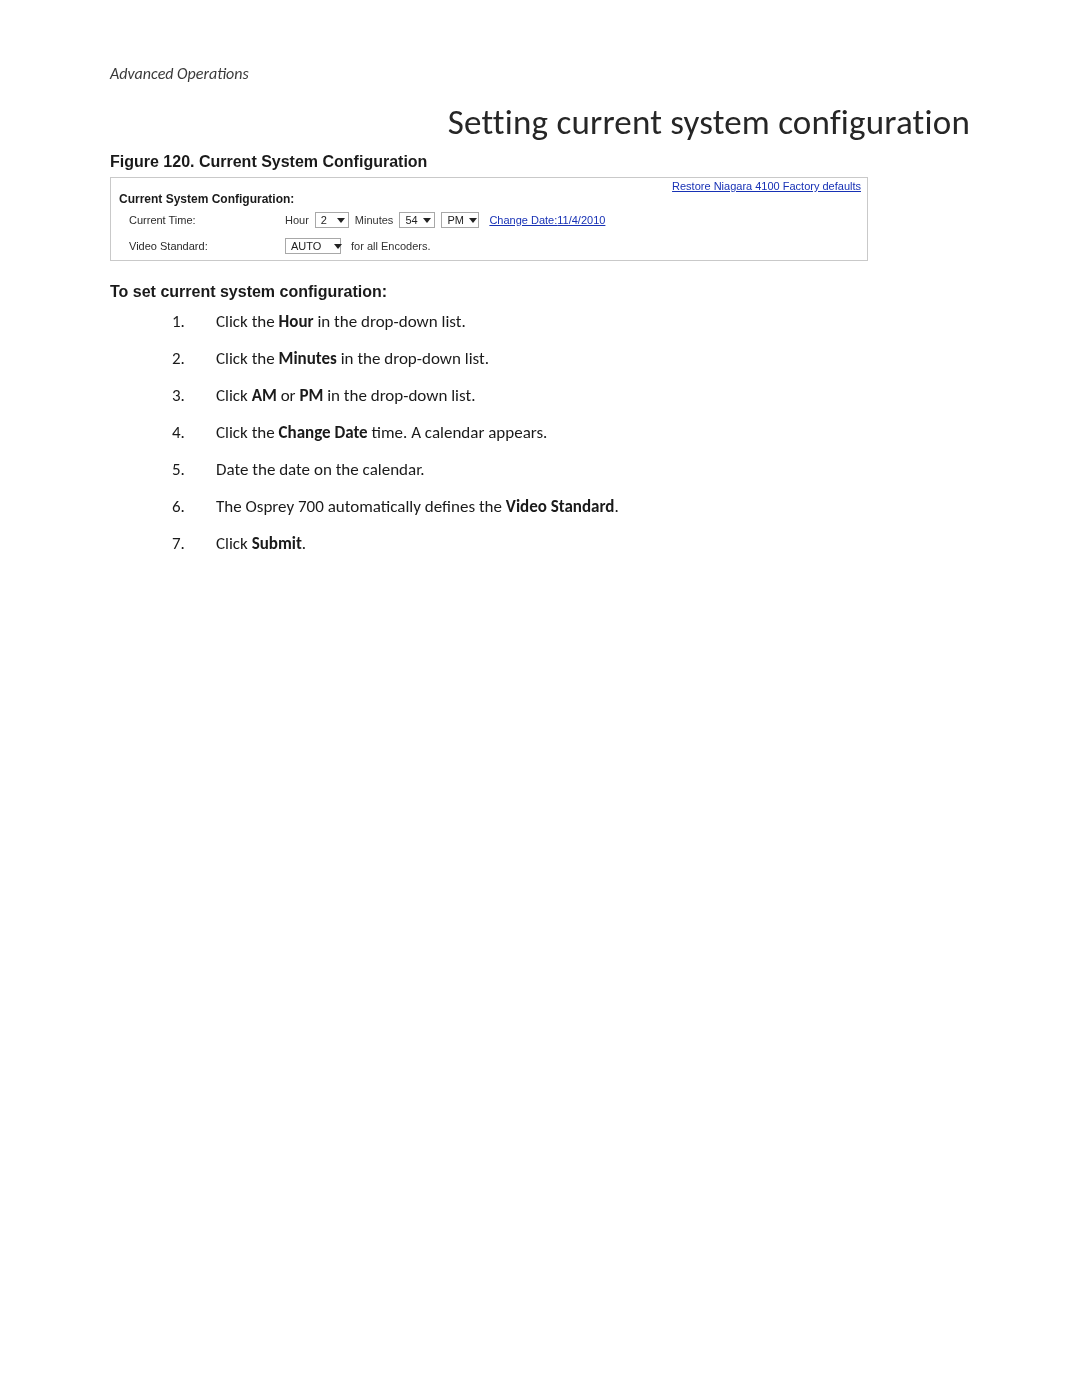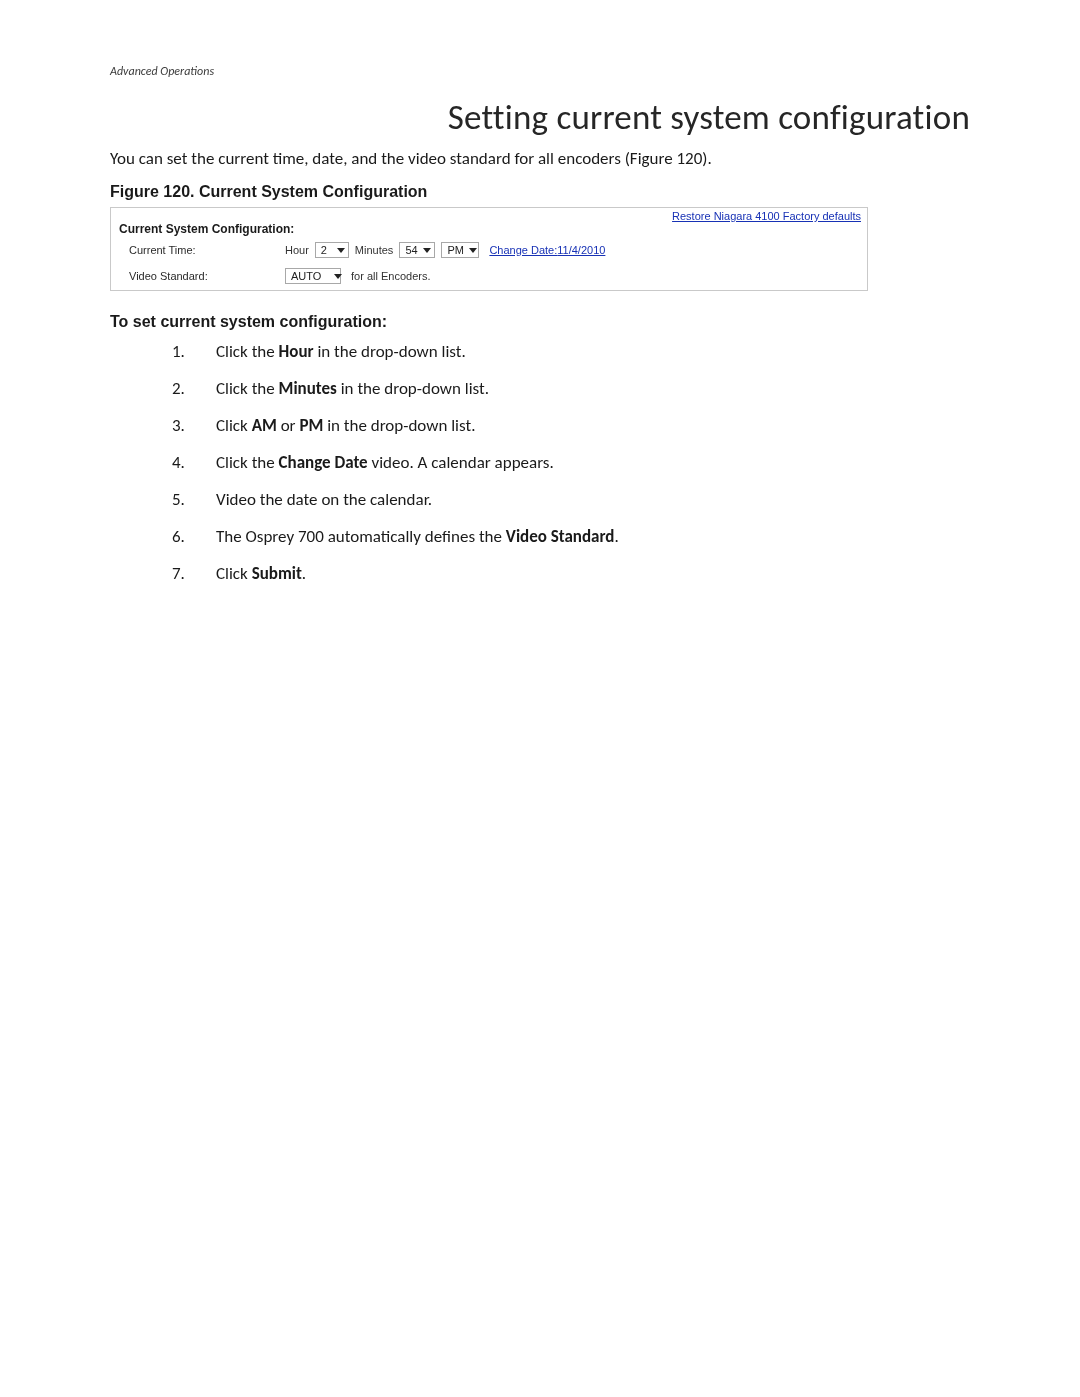--- a/index.html
+++ b/index.html
@@ -15,21 +15,21 @@
   .page {
     position: relative;
     width: 1080px;
     height: 1397px;
     box-sizing: border-box;
     padding: 64px 110px 0 110px;
   }
   .breadcrumb {
     font-style: italic;
     color: #3a3a3a;
-    font-size: 12px;
+    font-size: 16px;
     margin-bottom: 18px;
   }
   h1.title {
     font-size: 35px;
     font-weight: 400;
     color: #262626;
     margin: 0 0 10px 0;
     letter-spacing: 0.2px;
     text-align: right;
   }
@@ -161,21 +161,20 @@
 </style>
 </head>
 <body>
 
 <div class="page">
 
   <div class="breadcrumb">Advanced Operations</div>
 
   <h1 class="title">Setting current system configuration</h1>
 
-  <p class="intro">You can set the current time, date, and the video standard for all encoders (Figure 120).</p>
 
   <div class="figcap">Figure 120. Current System Configuration</div>
 
   <div class="figure-wrap">
     <div class="fig-restore-row">
       <a href="#">Restore Niagara 4100 Factory defaults</a>
     </div>
     <div class="fig-section-title">Current System Configuration:</div>
 
     <div class="fig-row">
@@ -225,25 +224,25 @@
     <li>
       <span class="num">2.</span>
       <span><span>Click the </span><span class="b">Minutes</span><span> in the drop-down list.</span></span>
     </li>
     <li>
       <span class="num">3.</span>
       <span><span>Click </span><span class="b">AM</span><span> or </span><span class="b">PM</span><span> in the drop-down list.</span></span>
     </li>
     <li>
       <span class="num">4.</span>
-      <span><span>Click the </span><span class="b">Change Date</span><span> video. A calendar appears.</span></span>
+      <span><span>Click the </span><span class="b">Change Date</span><span> time. A calendar appears.</span></span>
     </li>
     <li>
       <span class="num">5.</span>
-      <span><span>Video the date on the calendar.</span></span>
+      <span><span>Date the date on the calendar.</span></span>
     </li>
     <li>
       <span class="num">6.</span>
       <span><span>The Osprey 700 automatically defines the </span><span class="b">Video Standard</span><span>.</span></span>
     </li>
     <li>
       <span class="num">7.</span>
       <span><span>Click </span><span class="b">Submit</span><span>.</span></span>
     </li>
   </ol>

